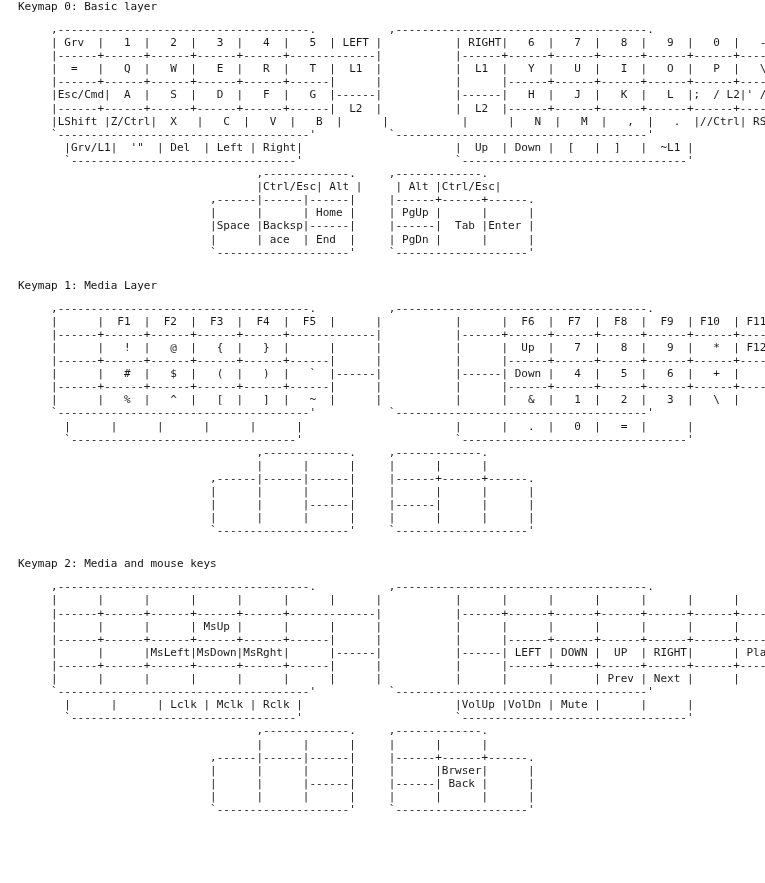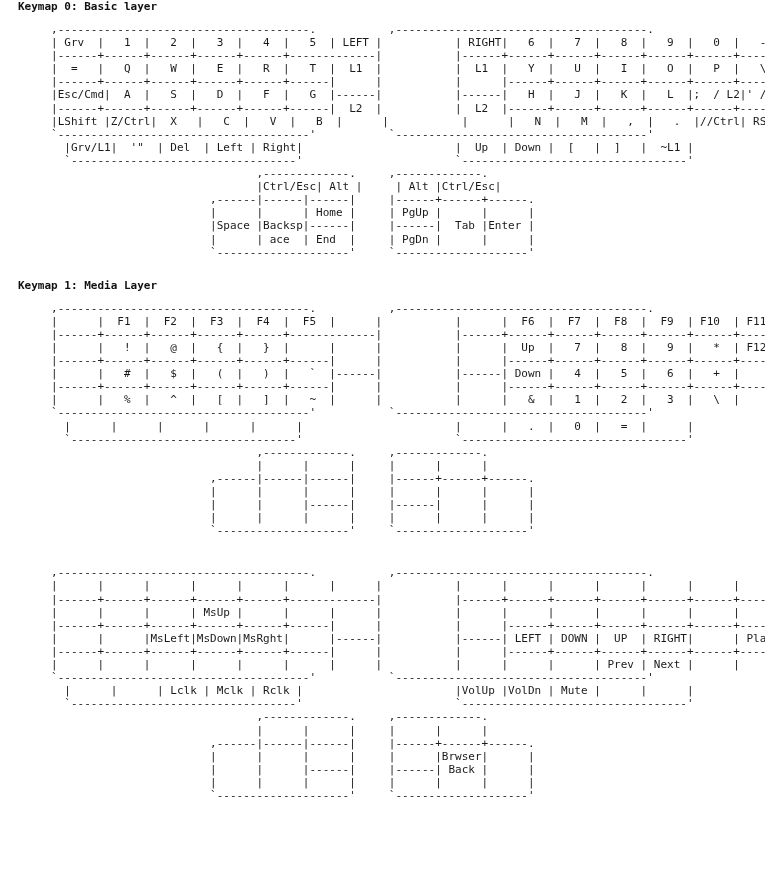--- a/index.html
+++ b/index.html
@@ -22,21 +22,20 @@
   }
   .section {
     margin: 0;
   }
   .section-title {
     font-size: 11px;
     line-height: 14px;
     padding-left: 18px;
     color: #111111;
     white-space: pre;
-    font-weight: bold;
   }
   pre.art {
     font-family: "DejaVu Sans Mono", "Liberation Mono", monospace;
     font-size: 11px;
     line-height: 13.1px;
     letter-spacing: 0px;
     margin: 0;
     padding: 0 0 0 18px;
     white-space: pre;
     color: #1a1a1a;
@@ -94,20 +93,21 @@
                              ,------|------|------|     |------+------+------.
                              |      |      |      |     |      |      |      |
                              |      |      |------|     |------|      |      |
                              |      |      |      |     |      |      |      |
                              `--------------------'     `--------------------'</pre>
   </div>
 
   <div class="section-gap"></div>
 
   <div class="section">
+    <div class="section-title">Keymap 2: Media and mouse keys</div>
     <div class="block-gap"></div>
     <pre class="art">     ,--------------------------------------.           ,--------------------------------------.
      |      |      |      |      |      |      |      |           |      |      |      |      |      |      |      |
      |------+------+------+------+------+-------------|           |------+------+------+------+------+------+------|
      |      |      |      | MsUp |      |      |      |           |      |      |      |      |      |      |      |
      |------+------+------+------+------+------|      |           |      |------+------+------+------+------+------|
      |      |      |MsLeft|MsDown|MsRght|      |------|           |------| LEFT | DOWN |  UP  | RIGHT|      | Play |
      |------+------+------+------+------+------|      |           |      |------+------+------+------+------+------|
      |      |      |      |      |      |      |      |           |      |      |      | Prev | Next |      |      |
      `--------------------------------------'           `--------------------------------------'

